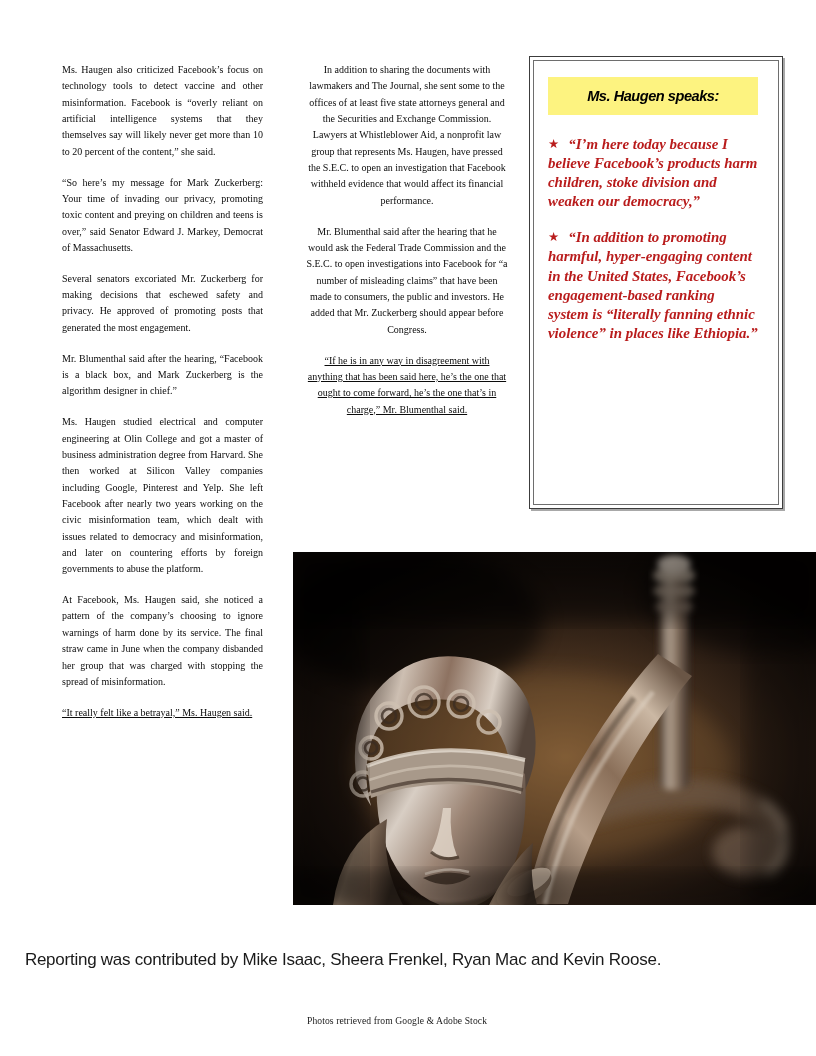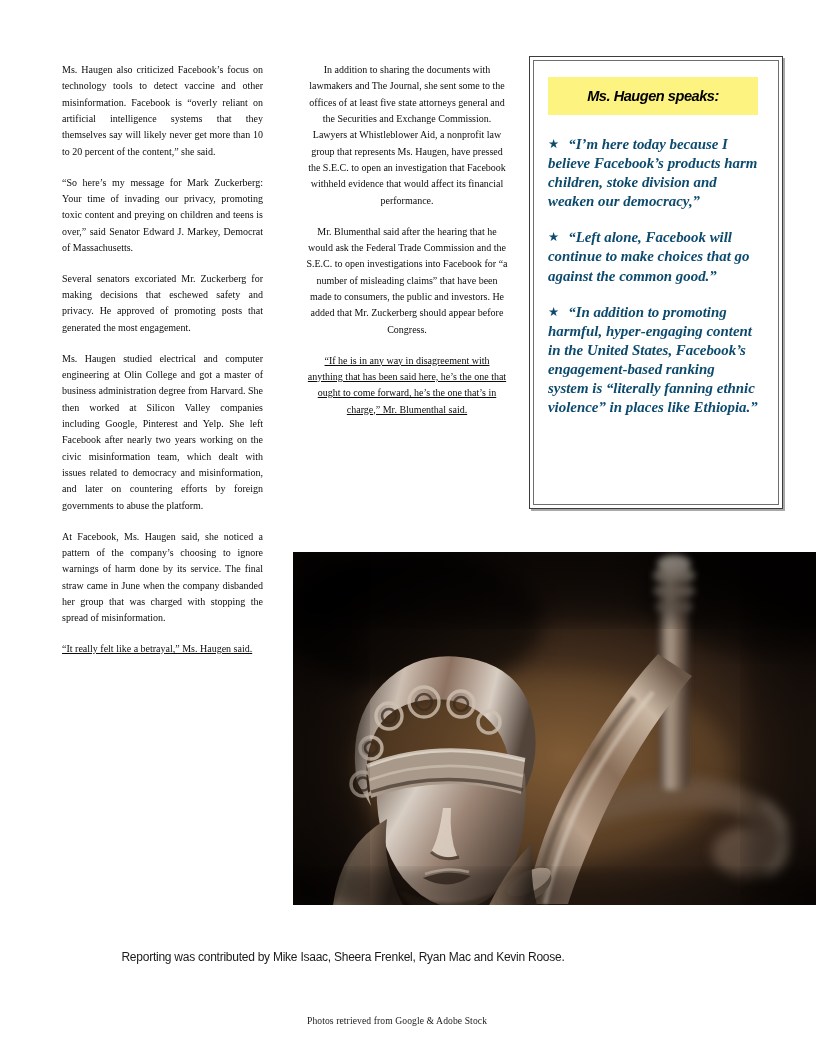--- a/index.html
+++ b/index.html
@@ -90,21 +90,21 @@
     letter-spacing: -0.5px;
     color: #000000;
     transform: scaleX(0.94);
   }
   .quote-item {
     font-family: "Liberation Serif", serif;
     font-weight: bold;
     font-style: italic;
     font-size: 14.9px;
     line-height: 19.1px;
-    color: #0c4a6e;
+    color: #b91c1c;
     margin-bottom: 17px;
     text-align: left;
     -webkit-hyphens: auto;
     hyphens: auto;
   }
   .quote-item:last-child {
     margin-bottom: 6px;
   }
   .star {
     font-style: normal;
@@ -131,21 +131,21 @@
   }
 
   
   .credit-line {
     position: absolute;
     left: 0;
     top: 950px;
     width: 686px;
     text-align: center;
     font-family: "Liberation Sans", sans-serif;
-    font-size: 12px;
+    font-size: 17px;
     letter-spacing: -0.25px;
     color: #1a1a1a;
   }
   .photo-credit {
     position: absolute;
     left: 0;
     top: 1015px;
     width: 816px;
     text-align: center;
     padding-right: 22px;
@@ -158,20 +158,21 @@
 </style>
 </head>
 <body>
 
 <div class="page">
 
   <div class="col col-1">
     <p>Ms. Haugen also criticized Facebook’s focus on technology tools to detect vaccine and other misinformation. Facebook is “overly reliant on artificial intelligence systems that they themselves say will likely never get more than 10 to 20 percent of the content,” she said.</p>
     <p>“So here’s my message for Mark Zuckerberg: Your time of invading our privacy, promoting toxic content and preying on children and teens is over,” said Senator Edward J. Markey, Democrat of Massachusetts.</p>
     <p>Several senators excoriated Mr. Zuckerberg for making decisions that eschewed safety and privacy. He approved of promoting posts that generated the most engagement.</p>
+    <p>Mr. Blumenthal said after the hearing, “Facebook is a black box, and Mark Zuckerberg is the algorithm designer in chief.”</p>
     <p>Ms. Haugen studied electrical and computer engineering at Olin College and got a master of business administration degree from Harvard. She then worked at Silicon Valley companies including Google, Pinterest and Yelp. She left Facebook after nearly two years working on the civic misinformation team, which dealt with issues related to democracy and misinformation, and later on countering efforts by foreign governments to abuse the platform.</p>
     <p>At Facebook, Ms. Haugen said, she noticed a pattern of the company’s choosing to ignore warnings of harm done by its service. The final straw came in June when the company disbanded her group that was charged with stopping the spread of misinformation.</p>
     <p>“It really felt like a betrayal,” Ms. Haugen said.</p>
   </div>
 
   <div class="col col-2">
     <p>In addition to sharing the documents with lawmakers and The Journal, she sent some to the offices of at least five state attorneys general and the Securities and Exchange Commission. Lawyers at Whistleblower Aid, a nonprofit law group that represents Ms. Haugen, have pressed the S.E.C. to open an investigation that Facebook withheld evidence that would affect its financial performance.</p>
     <p>Mr. Blumenthal said after the hearing that he would ask the Federal Trade Commission and the S.E.C. to open investigations into Facebook for “a number of misleading claims” that have been made to consumers, the public and investors. He added that Mr. Zuckerberg should appear before Congress.</p>
     <p>“If he is in any way in disagreement with anything that has been said here, he’s the one that ought to come forward, he’s the one that’s in charge,” Mr. Blumenthal said.</p>
   </div>
@@ -179,23 +180,20 @@
   <aside class="quotebox">
     <div class="quotebox-inner">
       <div class="quote-header">
         <span class="quote-header-text">Ms. Haugen speaks:</span>
       </div>
 
       <div class="quote-item">
         <span class="star">★</span><span>“I’m here today because I believe Facebook’s products harm children, stoke division and weaken our democracy,”</span>
       </div>
 
-      <div class="quote-item">
-        <span class="star">★</span><span>“Left alone, Facebook will continue to make choices that go against the common good.”</span>
-      </div>
 
       <div class="quote-item">
         <span class="star">★</span><span>“In addition to promoting harmful, hyper-engaging content in the United States, Facebook’s engagement-based ranking system is “literally fanning ethnic violence” in places like Ethiopia.”</span>
       </div>
     </div>
   </aside>
 
   <figure class="photo" style="margin:0;">
     <svg viewBox="0 0 524 353" preserveAspectRatio="xMidYMid slice">
       <defs>

